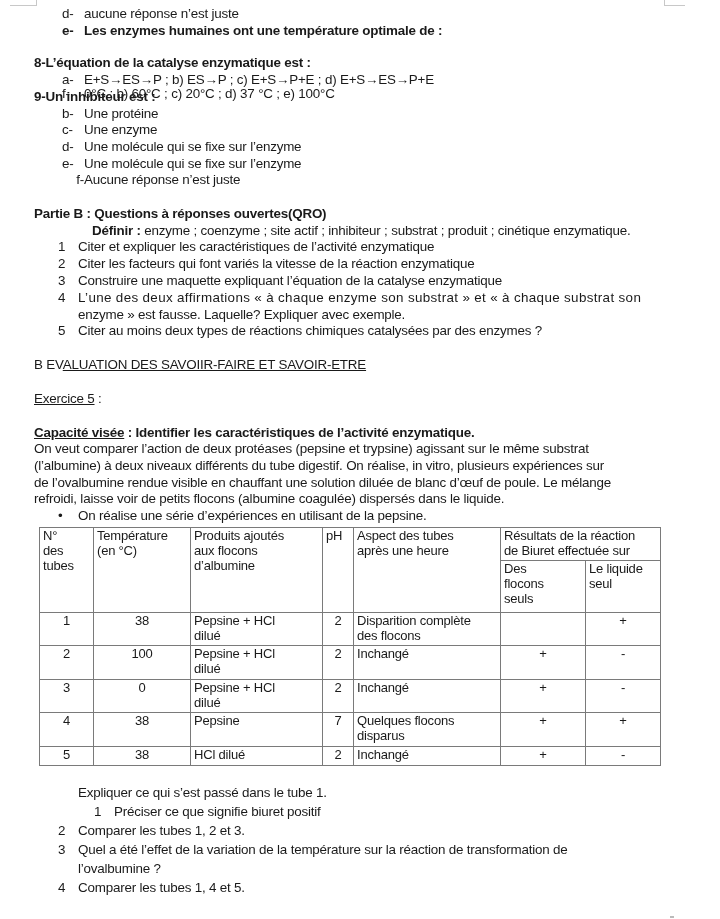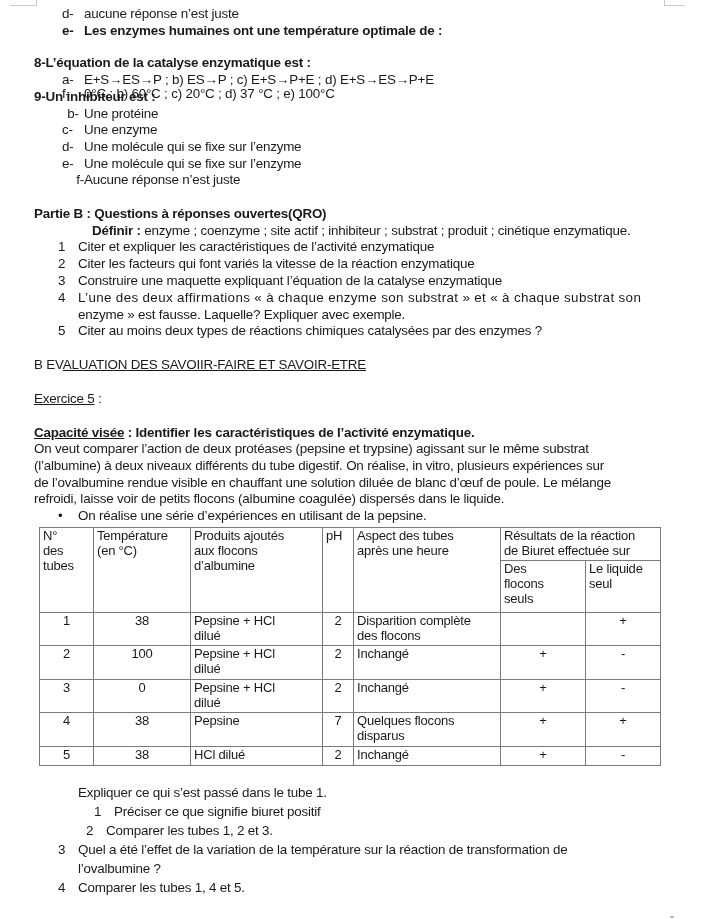--- a/index.html
+++ b/index.html
@@ -37,21 +37,21 @@
   <span class="lbl">e-</span><span>Les enzymes humaines ont une température optimale de :</span>
 </div>
 <div class="line" style="left:62px;top:39px;margin-top:47px;">
   <span class="lbl">f-</span><span>0°C ; b) 60°C ; c) 20°C   ; d) 37 °C ; e) 100°C</span>
 </div>
 <div class="line b" style="left:34px;top:55px;">8-L’équation de la catalyse enzymatique est :</div>
 <div class="line" style="left:62px;top:72px;">
   <span class="lbl">a-</span><span>E+S→ES→P ; b) ES→P ; c) E+S→P+E ; d) E+S→ES→P+E</span>
 </div>
 <div class="line b" style="left:34px;top:89px;">9-Un inhibiteur est :</div>
-<div class="line" style="left:62px;top:106px;text-align:center;">
+<div class="line" style="left:62px;top:106px;">
   <span class="lbl">b-</span><span>Une protéine</span>
 </div>
 <div class="line" style="left:62px;top:122px;">
   <span class="lbl">c-</span><span>Une enzyme</span>
 </div>
 <div class="line" style="left:62px;top:139px;">
   <span class="lbl">d-</span><span>Une molécule qui se fixe sur l’enzyme</span>
 </div>
 <div class="line" style="left:62px;top:156px;">
   <span class="lbl">e-</span><span>Une molécule qui se fixe sur l’enzyme</span>
@@ -217,21 +217,21 @@
         <td class="c">+</td>
         <td class="c">-</td>
       </tr>
     </tbody>
 </table>
 
 <div class="line" style="left:78px;top:785px;">Expliquer ce qui s’est passé dans le tube 1.</div>
 <div class="line" style="left:58px;top:804px;margin-left:36px;">
   <span class="num">1</span><span>Préciser ce que signifie biuret positif</span>
 </div>
-<div class="line" style="left:58px;top:823px;margin-left:28px;">
+<div class="line" style="left:58px;top:823px;">
   <span class="num">2</span><span>Comparer les tubes 1, 2 et 3.</span>
 </div>
 <div class="line" style="left:58px;top:842px;">
   <span class="num">3</span><span>Quel a été l’effet de la variation de la température sur la réaction de transformation de</span>
 </div>
 <div class="line" style="left:78px;top:861px;">l’ovalbumine ?</div>
 <div class="line" style="left:58px;top:880px;">
   <span class="num">4</span><span>Comparer les tubes 1, 4 et 5.</span>
 </div>
 

